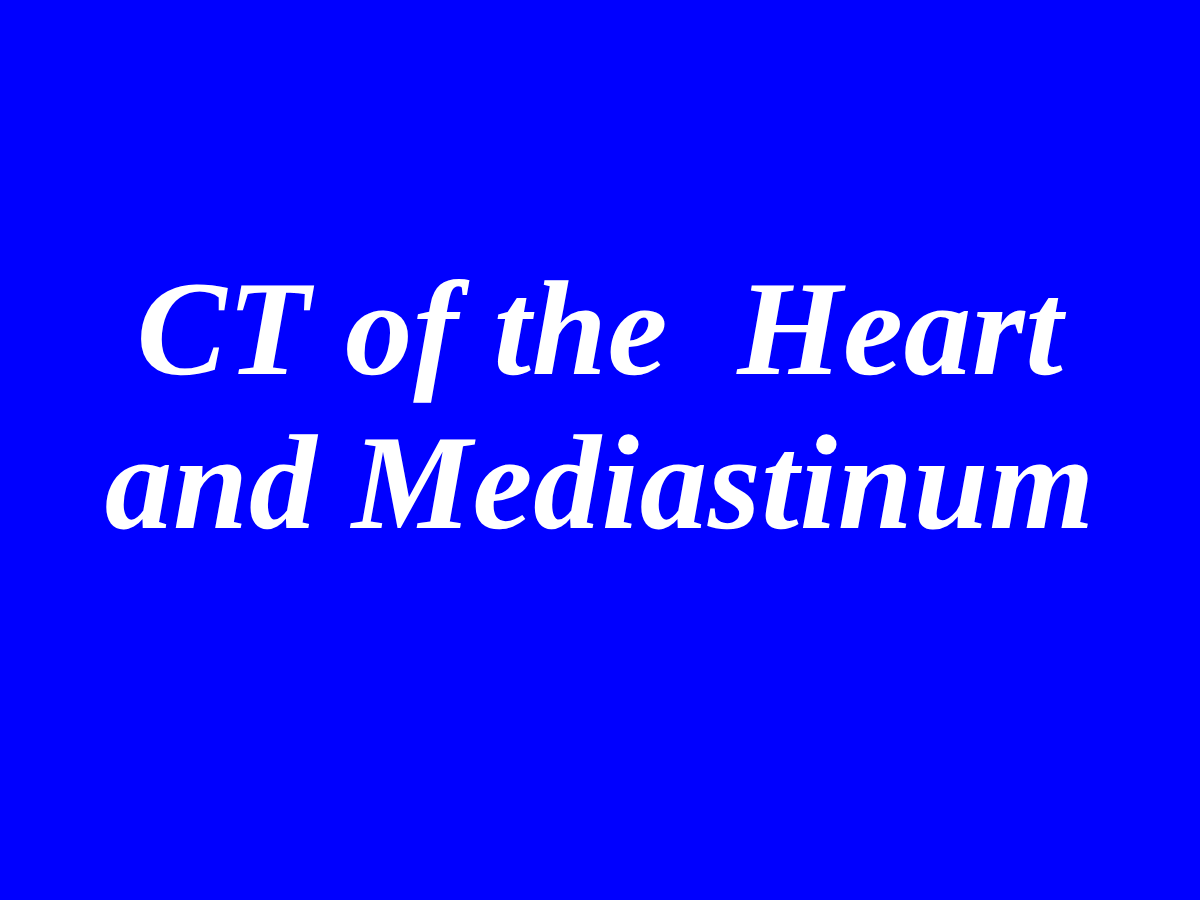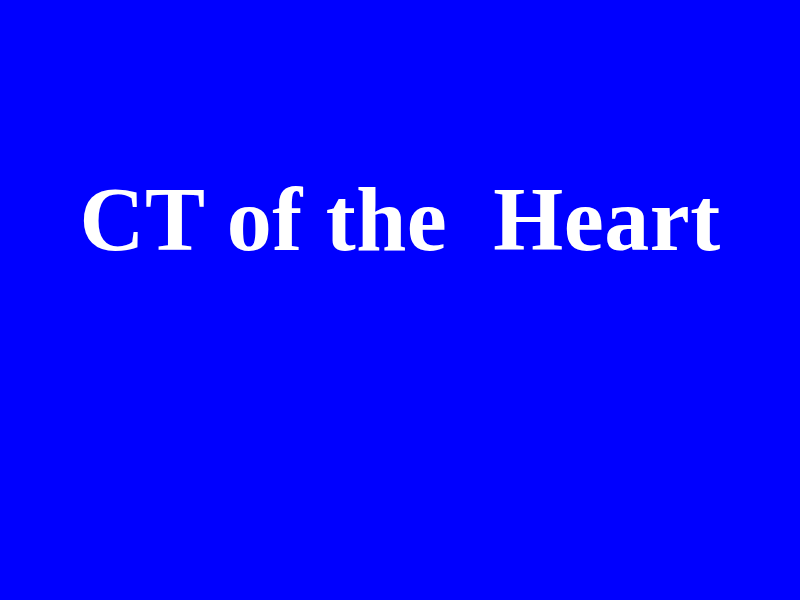--- a/index.html
+++ b/index.html
@@ -9,20 +9,21 @@
     background: #0000ff;
   }
 
   #slide {
     position: relative;
     width: 800px;
     height: 600px;
     background-color: #0000ff;
     overflow: hidden;
     font-family: "Liberation Serif", "DejaVu Serif", serif;
+    font-style: italic;
     -webkit-font-smoothing: antialiased;
   }
 
   
   #title-block {
     position: absolute;
     left: 0;
     right: 0;
     top: 168px;
     text-align: center;
@@ -43,15 +44,16 @@
     padding: 0;
   }
 </style>
 </head>
 <body style="background-color: rgb(0, 0, 255);">
 
 <div id="slide" style="background-color: rgb(0, 0, 255);">
 
   <div id="title-block">
     <span class="title-line" style="color: rgb(255, 255, 255);">CT of the  Heart</span>
+    <span class="title-line" style="color: rgb(255, 255, 255);">and Mediastinum</span>
   </div>
 
 </div>
 
 </body></html>

